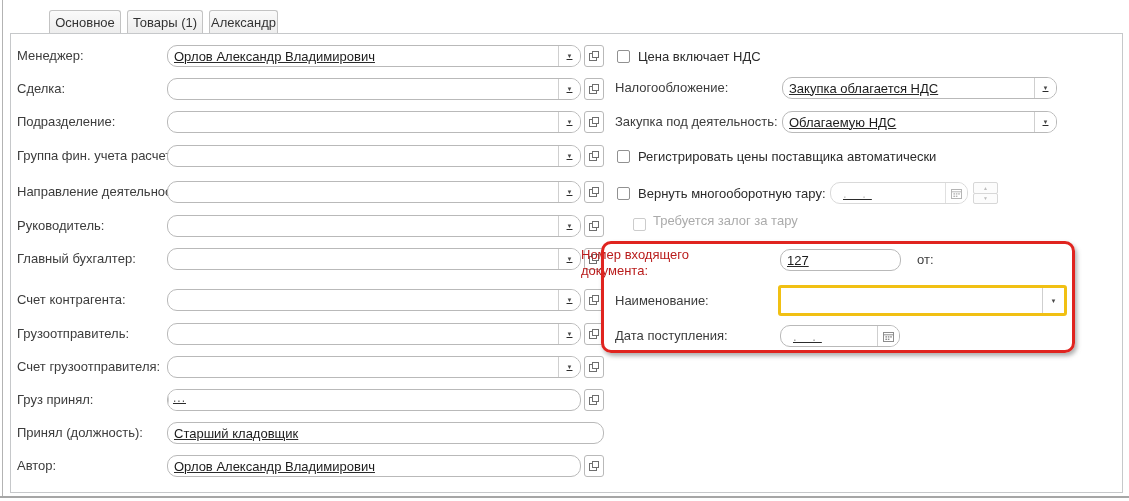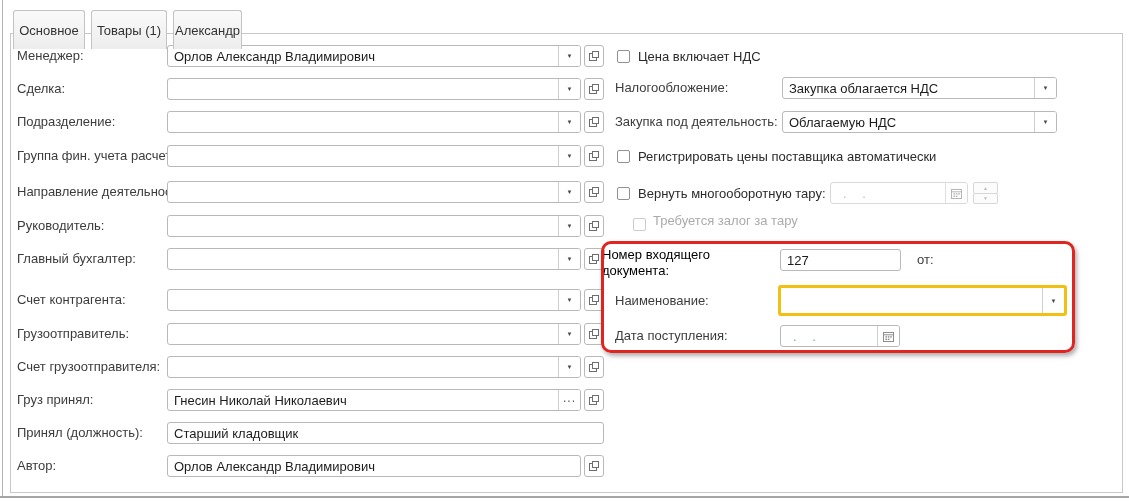--- a/index.html
+++ b/index.html
@@ -8,33 +8,33 @@
   .stage { position:absolute; left:0; top:0; width:1129px; height:501px; }
 
   
   .win-left-edge  { position:absolute; left:2px; top:0; width:1px; height:497px; background:#b3b3b3; }
   .win-bottom-edge{ position:absolute; left:0; top:496px; width:1129px; height:2px; background:#a6a6a6; }
 
   
   .tab { position:absolute; display:flex; align-items:center; justify-content:center;
          border:1px solid #c3c3c3; border-bottom:none; border-radius:3px 3px 0 0;
          color:#333; cursor:default; }
-  .tab.inactive { top:10px; height:39px; background:linear-gradient(#fafafa,#ededed); z-index:1; }
+  .tab.inactive { top:10px; height:23px; background:linear-gradient(#fafafa,#ededed); z-index:1;margin-left:36px; }
   .tab.active   { top:4px; height:30px; background:#fff; z-index:3; }
 
   
   .panel { position:absolute; left:10px; top:33px; width:1113px; height:460px;
            background:#fff; border:1px solid #c6c8ca; z-index:0; }
 
   
   .lrow { position:absolute; left:0; height:22px; width:1129px; }
   .lbl  { position:absolute; line-height:22px; white-space:nowrap; color:#3c3c3c; }
   .lbl.disabled { color:#ababab; }
   .field { position:absolute; height:22px; background:#fff; border:1px solid #b9b9b9;
-           border-radius:3px; display:flex; align-items:center; overflow:hidden; }
+           border-radius:10px; display:flex; align-items:center; overflow:hidden;text-decoration:underline; }
   .field.disabled { border-color:#d9d9d9; }
   .fval { flex:1; padding:0 6px; white-space:nowrap; overflow:hidden; color:#1c1c1c; }
   .dots { color:#9a9a9a; letter-spacing:6px; padding-left:12px; }
   .dots.dim { color:#c0c0c0; }
   .sect { width:22px; align-self:stretch; border-left:1px solid #cfcfcf; display:flex;
           align-items:center; justify-content:center; background:#fff; cursor:pointer; }
   .ddg  { font-size:6px; color:#4a4a4a; line-height:1; }
   .ellip{ font-size:12px; color:#555; line-height:1; letter-spacing:1px; padding-bottom:5px;}
   .openbtn { position:absolute; width:20px; height:22px; background:#fff; border:1px solid #b9b9b9;
              border-radius:3px; display:flex; align-items:center; justify-content:center; padding:0; cursor:pointer; }
@@ -49,21 +49,21 @@
   .spin .sbtn + .sbtn { margin-top:-1px; }
 
   
   .yellowwrap { position:absolute; left:778px; top:285px; width:289px; height:31px;
                 border:3px solid #f1c013; border-radius:3px; background:#fff; display:flex; align-items:stretch; }
   .yellowwrap .fval { display:flex; align-items:center;margin-top:41px; }
   .selhl { background:#587bd2; color:#fff; padding:0 2px; }
   .red-annot { position:absolute; left:601px; top:241px; width:474px; height:112px;
                border:3px solid #e0241f; border-radius:10px;
                box-shadow:2px 3px 4px rgba(110,110,110,.55); pointer-events:none; z-index:6; }
-  .num-lbl { position:absolute; left:602px; top:247px; width:160px; line-height:16px; color:#000000; }
+  .num-lbl { position:absolute; left:581px; top:247px; width:160px; line-height:16px; color:#b91c1c; }
   svg { display:block; }
 </style>
 </head>
 <body>
 
 <div class="stage">
 
   <div class="win-left-edge"></div>
   <div class="win-bottom-edge"></div>
 
@@ -235,21 +235,20 @@
       <svg width="12" height="12" viewBox="0 0 12 12">
           <rect x="1.5" y="3.5" width="7" height="7" fill="none" stroke="#6e6e6e"></rect>
           <rect x="4.5" y="1.5" width="6" height="6" fill="#fff" stroke="#6e6e6e"></rect>
         </svg>
     </button>
   </div>
 
   <div class="lrow" style="top:389px">
     <span class="lbl" style="left:17px">Груз принял:</span>
     <div class="field" style="left:167px;width:414px">
-      <span class="fval">Гнесин Николай Николаевич</span>
       <span class="sect">
           <span class="ellip">...</span>
         </span>
     </div>
     <button class="openbtn" style="left:584px">
       <svg width="12" height="12" viewBox="0 0 12 12">
           <rect x="1.5" y="3.5" width="7" height="7" fill="none" stroke="#6e6e6e"></rect>
           <rect x="4.5" y="1.5" width="6" height="6" fill="#fff" stroke="#6e6e6e"></rect>
         </svg>
     </button>

